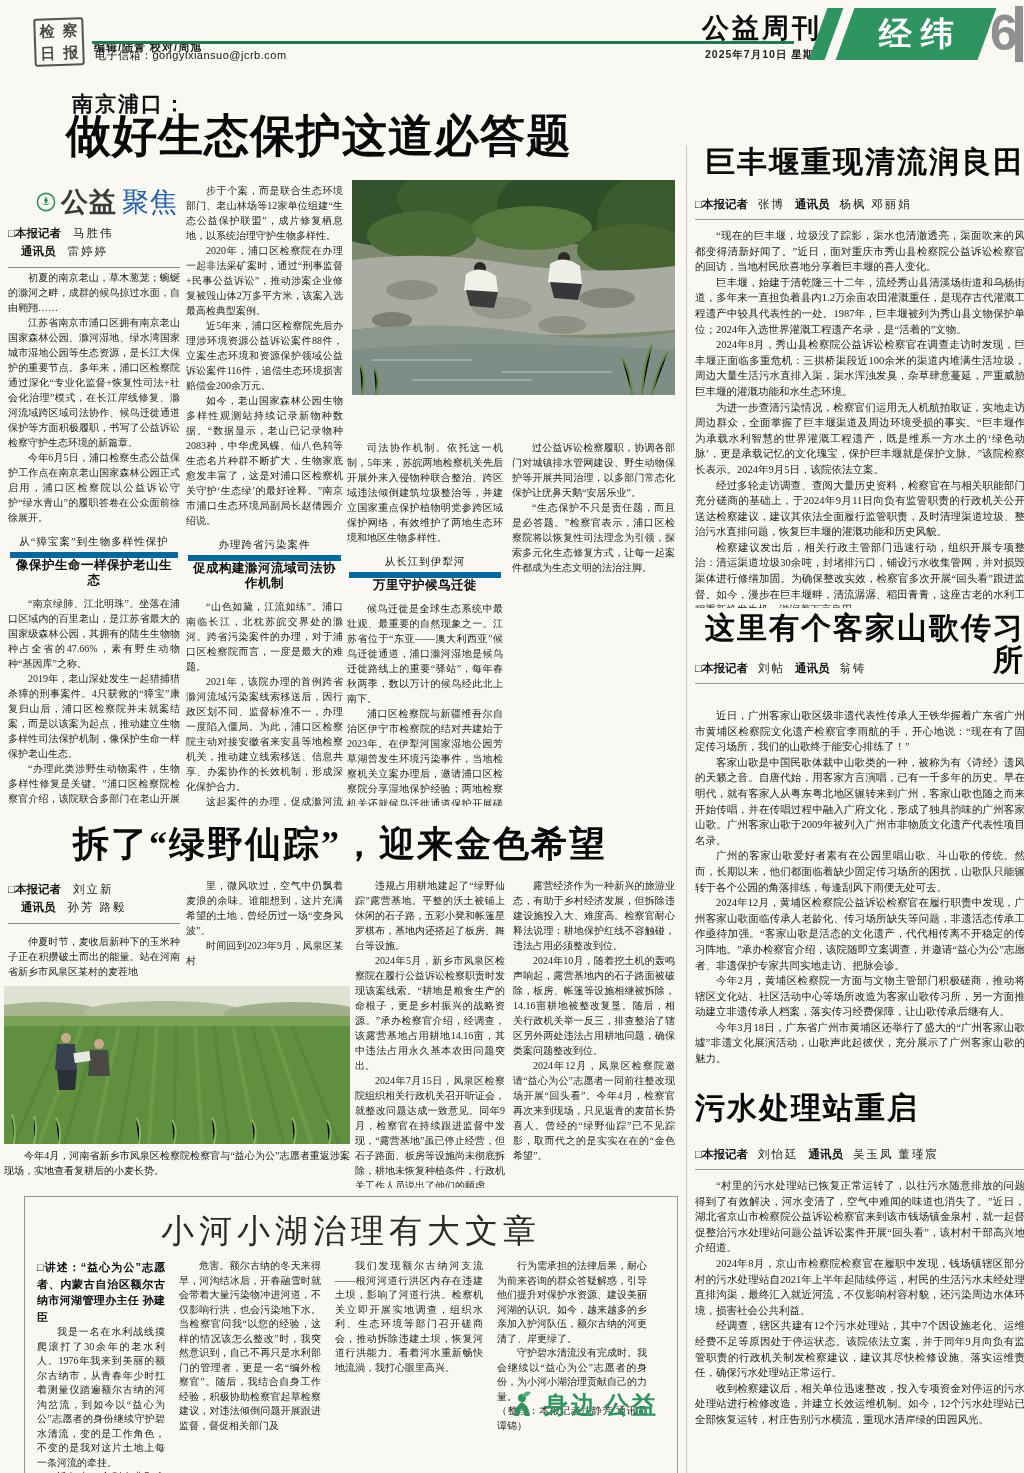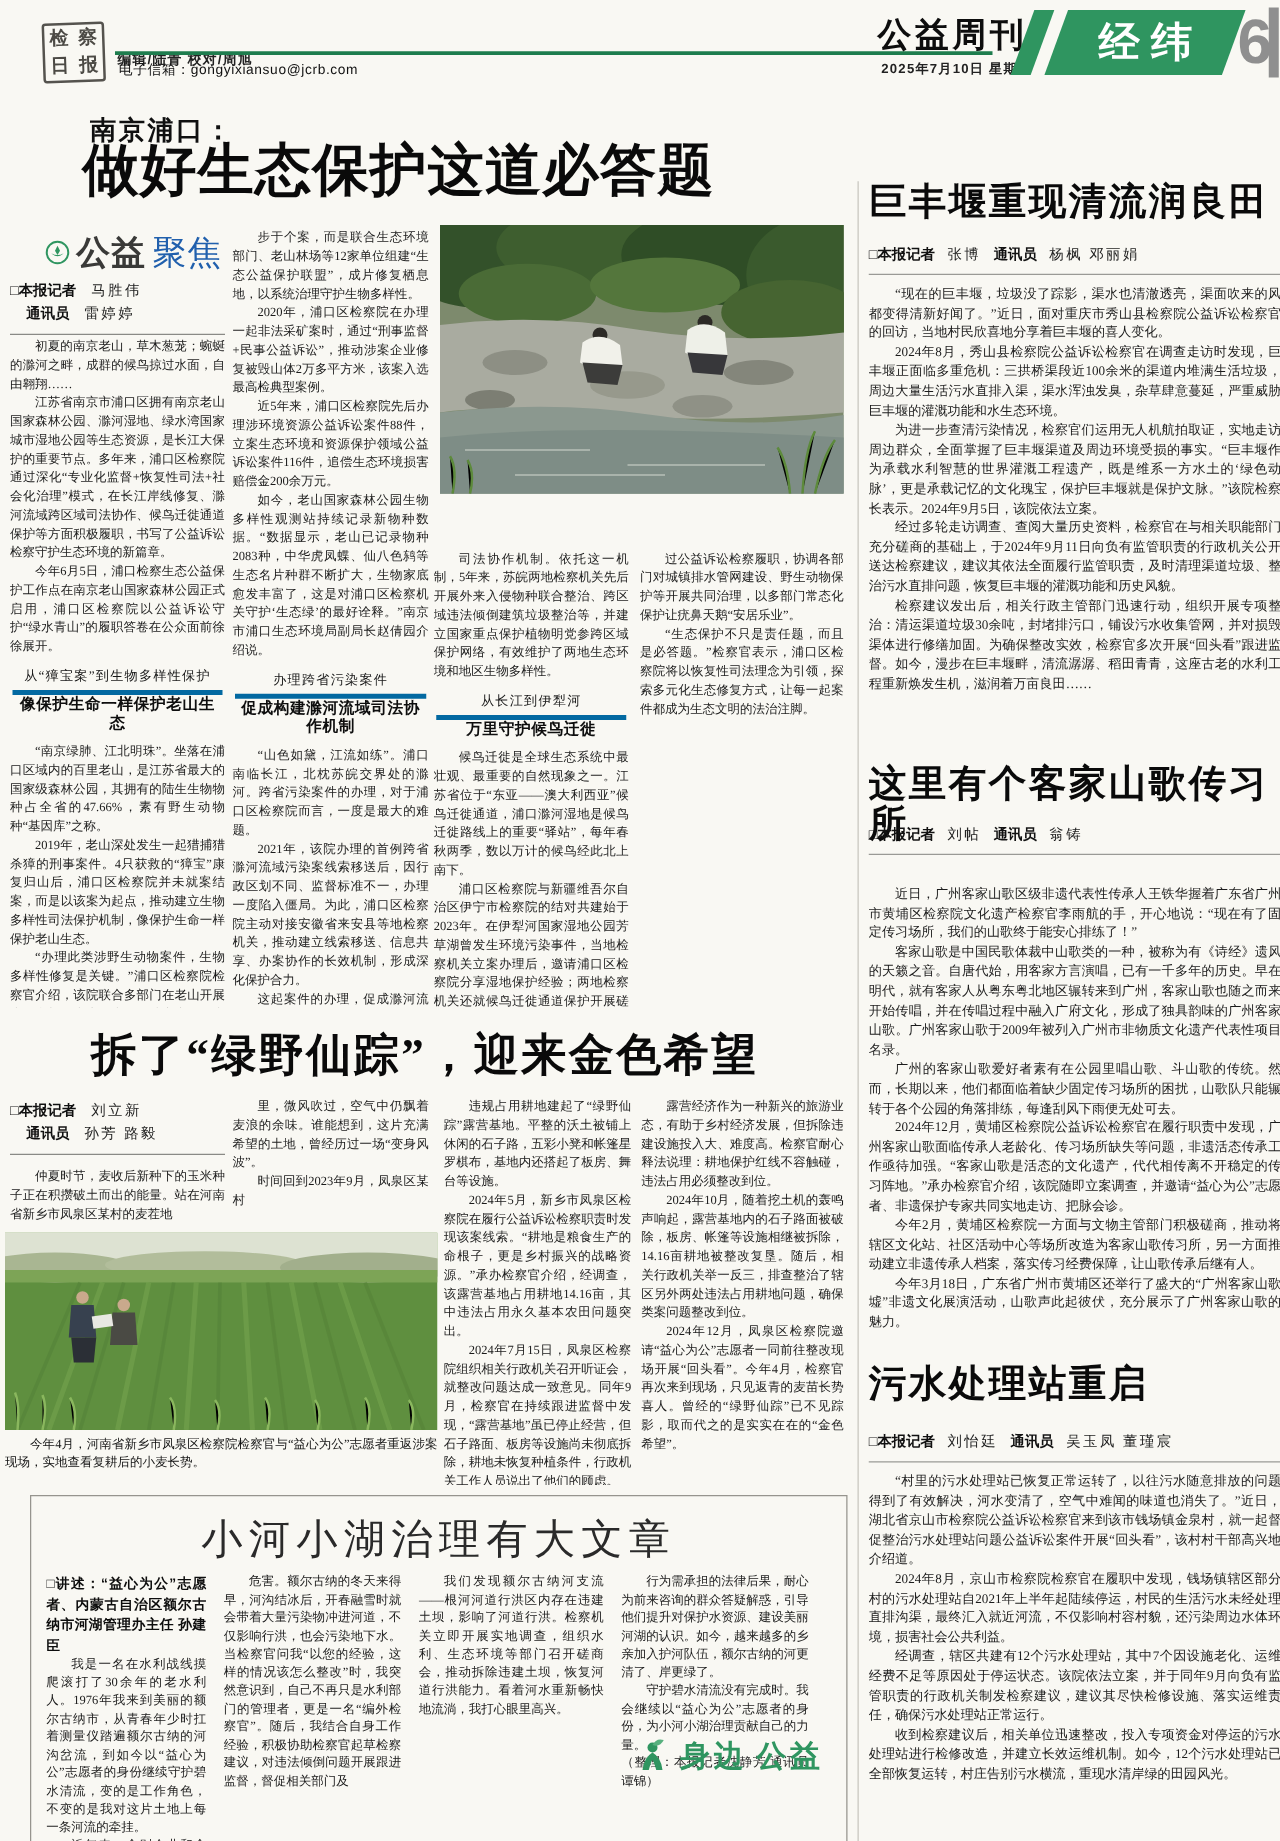--- a/index.html
+++ b/index.html
@@ -20,40 +20,40 @@
   .section-box{position:absolute;top:8px;width:142px;height:52px;background:#2f9560;transform:skewX(-20deg);
     display:flex;align-items:center;justify-content:center;}
   .section-name{transform:skewX(20deg);color:#fff;font-size:33px;font-weight:bold;letter-spacing:9px;padding-left:9px;}
   .pageno{font-size:50px;font-weight:bold;color:#8f8f8f;line-height:1;}
   .pageno-bar{width:8px;height:56px;background:#8f8f8f;}
   
   .kicker{font-size:21px;font-weight:600;letter-spacing:2px;color:#101010;}
   .mainhead{font-size:45px;font-weight:800;letter-spacing:1px;color:#0a0a0a;line-height:1.1;}
   .head2{font-size:36px;font-weight:800;letter-spacing:2px;color:#0a0a0a;text-align:center;}
   .head3{font-size:33px;font-weight:400;letter-spacing:5px;color:#2a2a2a;text-align:center;}
-  .rhead{font-size:30px;font-weight:800;letter-spacing:2px;color:#0a0a0a;text-align:left;line-height:1.05;}
+  .rhead{font-size:30px;font-weight:800;letter-spacing:2px;color:#0a0a0a;text-align:right;line-height:1.05;}
   
   .focus{display:flex;align-items:center;gap:5px;}
   .focus .t1{font-size:27px;font-weight:900;color:#3a3a38;letter-spacing:1px;}
   .focus .t2{font-size:27px;font-weight:400;color:#2160ad;letter-spacing:1px;}
   
   .byline2{font-size:11.5px;padding-bottom:7px;border-bottom:1px solid #8a8a86;}
   .byline2 .row{display:flex;gap:12px;line-height:18px;}
   .byline2 .row.r2{padding-left:13px;}
   .bl-label{font-family:"Liberation Sans","DejaVu Sans",sans-serif;font-weight:bold;color:#111;}
   .bl-name{color:#222;letter-spacing:2px;}
   .byline1{font-size:11.5px;display:flex;gap:10px;align-items:baseline;
     padding-bottom:7px;border-bottom:1px solid #9a9a96;line-height:16px;}
   
   .colbox{overflow:hidden;font-size:10px;line-height:15px;}
   .colbox p,.rbody p{margin:0;text-indent:2em;text-align:justify;}
   .rbody{overflow:hidden;font-size:10.5px;line-height:15.6px;}
   .subhead{margin:9px 2px 8px 2px;}
   .subhead .l1{text-align:center;font-size:10.5px;letter-spacing:1px;color:#161616;
-    padding-bottom:3px;border-bottom:4px solid #0369a1;}
+    padding-bottom:3px;border-bottom:6px solid #0369a1;}
   .subhead .l2{text-align:center;font-size:12.5px;font-weight:bold;margin-top:0;letter-spacing:.5px;
     font-family:"Liberation Sans","DejaVu Sans",sans-serif;color:#0e0e0e;}
   .caption{font-size:10px;line-height:15px;color:#141414;text-align:justify;}
   .caption p{margin:0;text-indent:2em;}
   .vrule{width:1px;background:#c7c5bf;}
   
   .river-box{border:1px solid #96948e;}
   .river-intro{font-family:"Liberation Sans","DejaVu Sans",sans-serif;font-weight:bold;
     font-size:11px;line-height:16.5px;color:#0d0d0d;text-align:justify;margin:0 0 6px 0;}
   .credit{text-align:right;font-size:10px;margin-top:6px;text-indent:0 !important;}
@@ -346,20 +346,21 @@
   <div class="abs rhead" style="left:695px;top:146px;width:330px;">巨丰堰重现清流润良田</div>
   <div class="abs byline1" style="left:695px;top:196px;width:330px;">
     <span class="bl-label">□本报记者</span>
     <span class="bl-name">张博</span>
     <span class="bl-label">通讯员</span>
     <span class="bl-name">杨枫  邓丽娟</span>
   </div>
   <div class="abs rbody" style="left:695px;top:228px;width:330px;height:380px;">
     <div>
         <p>“现在的巨丰堰，垃圾没了踪影，渠水也清澈透亮，渠面吹来的风都变得清新好闻了。”近日，面对重庆市秀山县检察院公益诉讼检察官的回访，当地村民欣喜地分享着巨丰堰的喜人变化。</p>
+        <p>巨丰堰，始建于清乾隆三十二年，流经秀山县清溪场街道和乌杨街道，多年来一直担负着县内1.2万余亩农田灌溉重任，是现存古代灌溉工程遗产中较具代表性的一处。1987年，巨丰堰被列为秀山县文物保护单位；2024年入选世界灌溉工程遗产名录，是“活着的”文物。</p>
         <p>2024年8月，秀山县检察院公益诉讼检察官在调查走访时发现，巨丰堰正面临多重危机：三拱桥渠段近100余米的渠道内堆满生活垃圾，周边大量生活污水直排入渠，渠水浑浊发臭，杂草肆意蔓延，严重威胁巨丰堰的灌溉功能和水生态环境。</p>
         <p>为进一步查清污染情况，检察官们运用无人机航拍取证，实地走访周边群众，全面掌握了巨丰堰渠道及周边环境受损的事实。“巨丰堰作为承载水利智慧的世界灌溉工程遗产，既是维系一方水土的‘绿色动脉’，更是承载记忆的文化瑰宝，保护巨丰堰就是保护文脉。”该院检察长表示。2024年9月5日，该院依法立案。</p>
         <p>经过多轮走访调查、查阅大量历史资料，检察官在与相关职能部门充分磋商的基础上，于2024年9月11日向负有监管职责的行政机关公开送达检察建议，建议其依法全面履行监管职责，及时清理渠道垃圾、整治污水直排问题，恢复巨丰堰的灌溉功能和历史风貌。</p>
         <p>检察建议发出后，相关行政主管部门迅速行动，组织开展专项整治：清运渠道垃圾30余吨，封堵排污口，铺设污水收集管网，并对损毁渠体进行修缮加固。为确保整改实效，检察官多次开展“回头看”跟进监督。如今，漫步在巨丰堰畔，清流潺潺、稻田青青，这座古老的水利工程重新焕发生机，滋润着万亩良田……</p>
       </div>
   </div>
 
   <div class="abs rhead" style="left:695px;top:612px;width:330px;">这里有个客家山歌传习所</div>
   <div class="abs byline1" style="left:695px;top:660px;width:330px;">
     <span class="bl-label">□本报记者</span>

